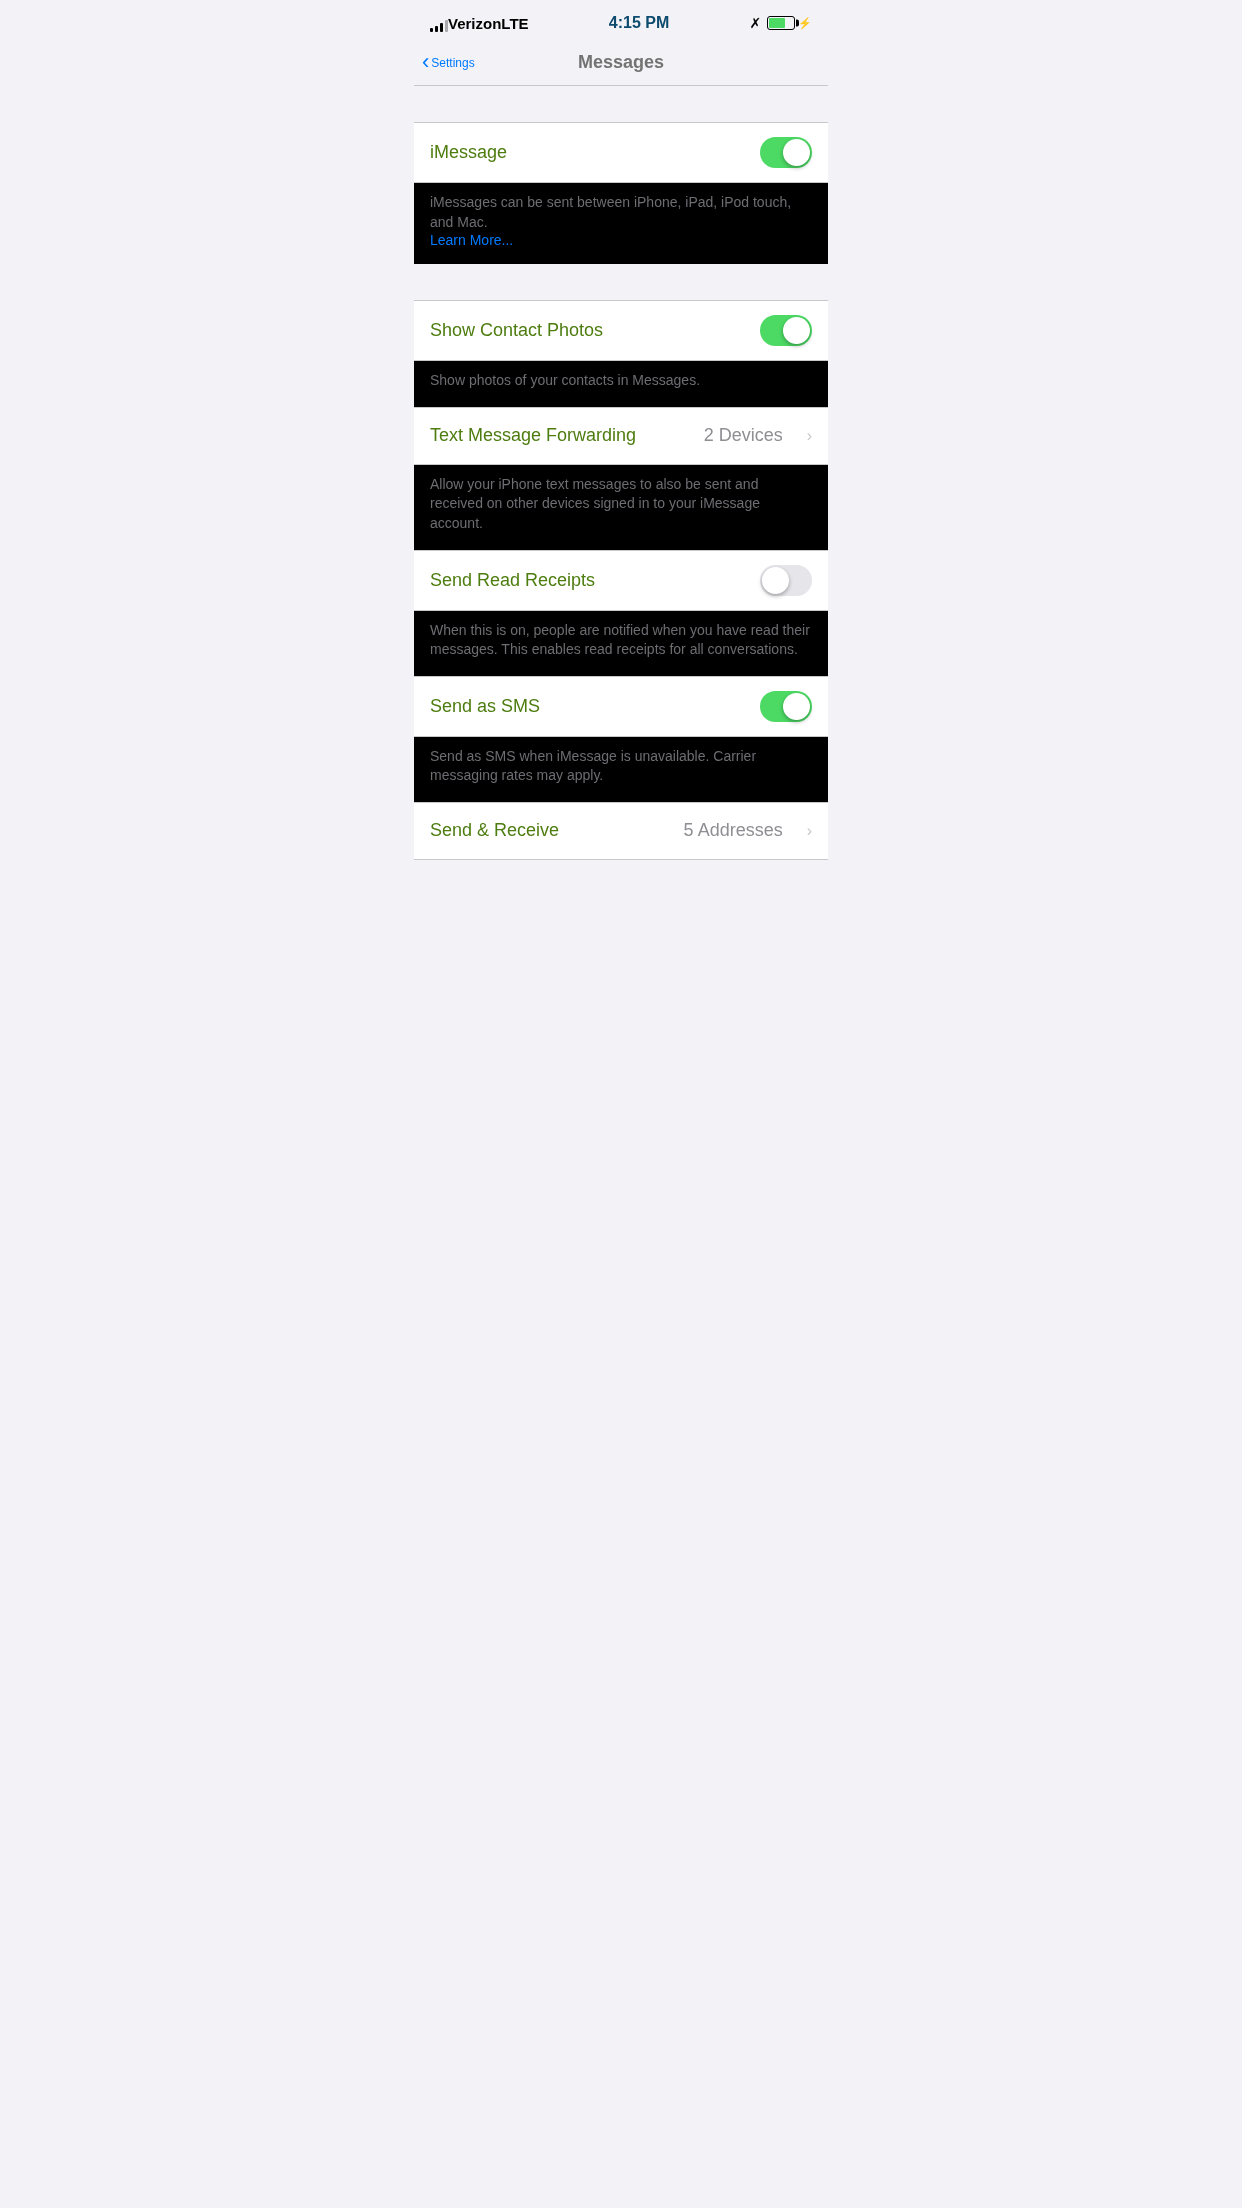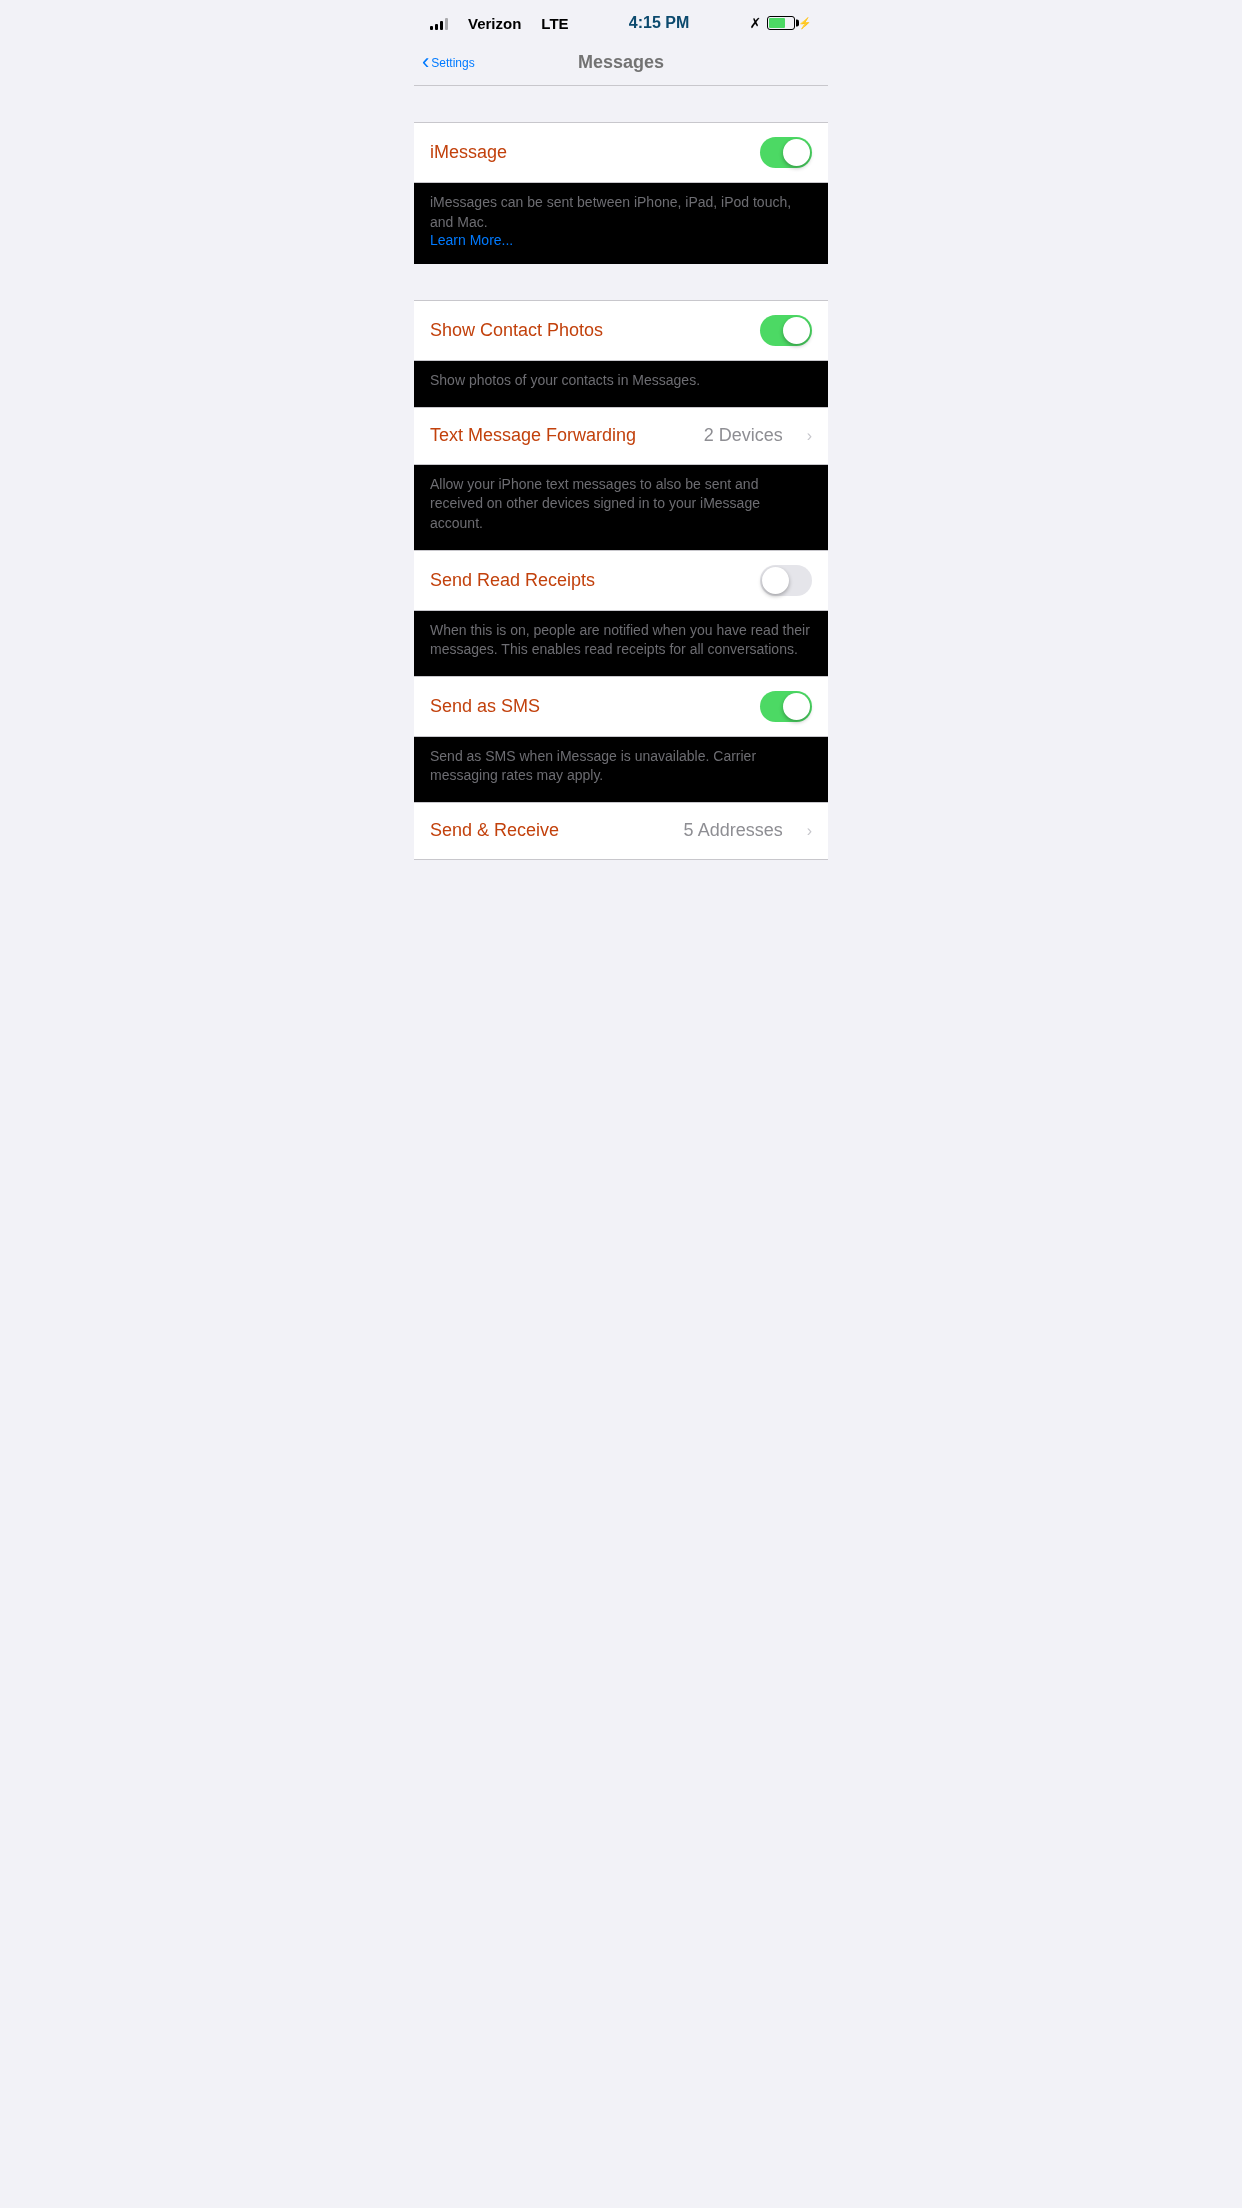--- a/index.html
+++ b/index.html
@@ -18,22 +18,22 @@
       background: #f2f2f7;
       display: flex;
       align-items: center;
       justify-content: space-between;
       padding: 6px 16px 4px 16px;
       height: 44px;
     }
 
     .status-left {
       display: flex;
-      align-items: center;
-      gap: 20px;
+      align-items: flex-end;
+      gap: 0;
       font-size: 15px;
       font-weight: 600;
     }
 
     .signal-bars {
       display: flex;
       align-items: flex-end;
       gap: 2px;
       height: 14px;
     }
@@ -163,21 +163,21 @@
       border-bottom: 0.5px solid #c8c7cc;
       min-height: 56px;
     }
 
     .setting-row:last-child {
       border-bottom: none;
     }
 
     .setting-label {
       font-size: 18px;
-      color: #c2410c;
+      color: #4d7c0f;
     }
 
     .setting-value {
       display: flex;
       align-items: center;
       gap: 24px;
       color: #8e8e93;
       font-size: 18px;
     }
 

